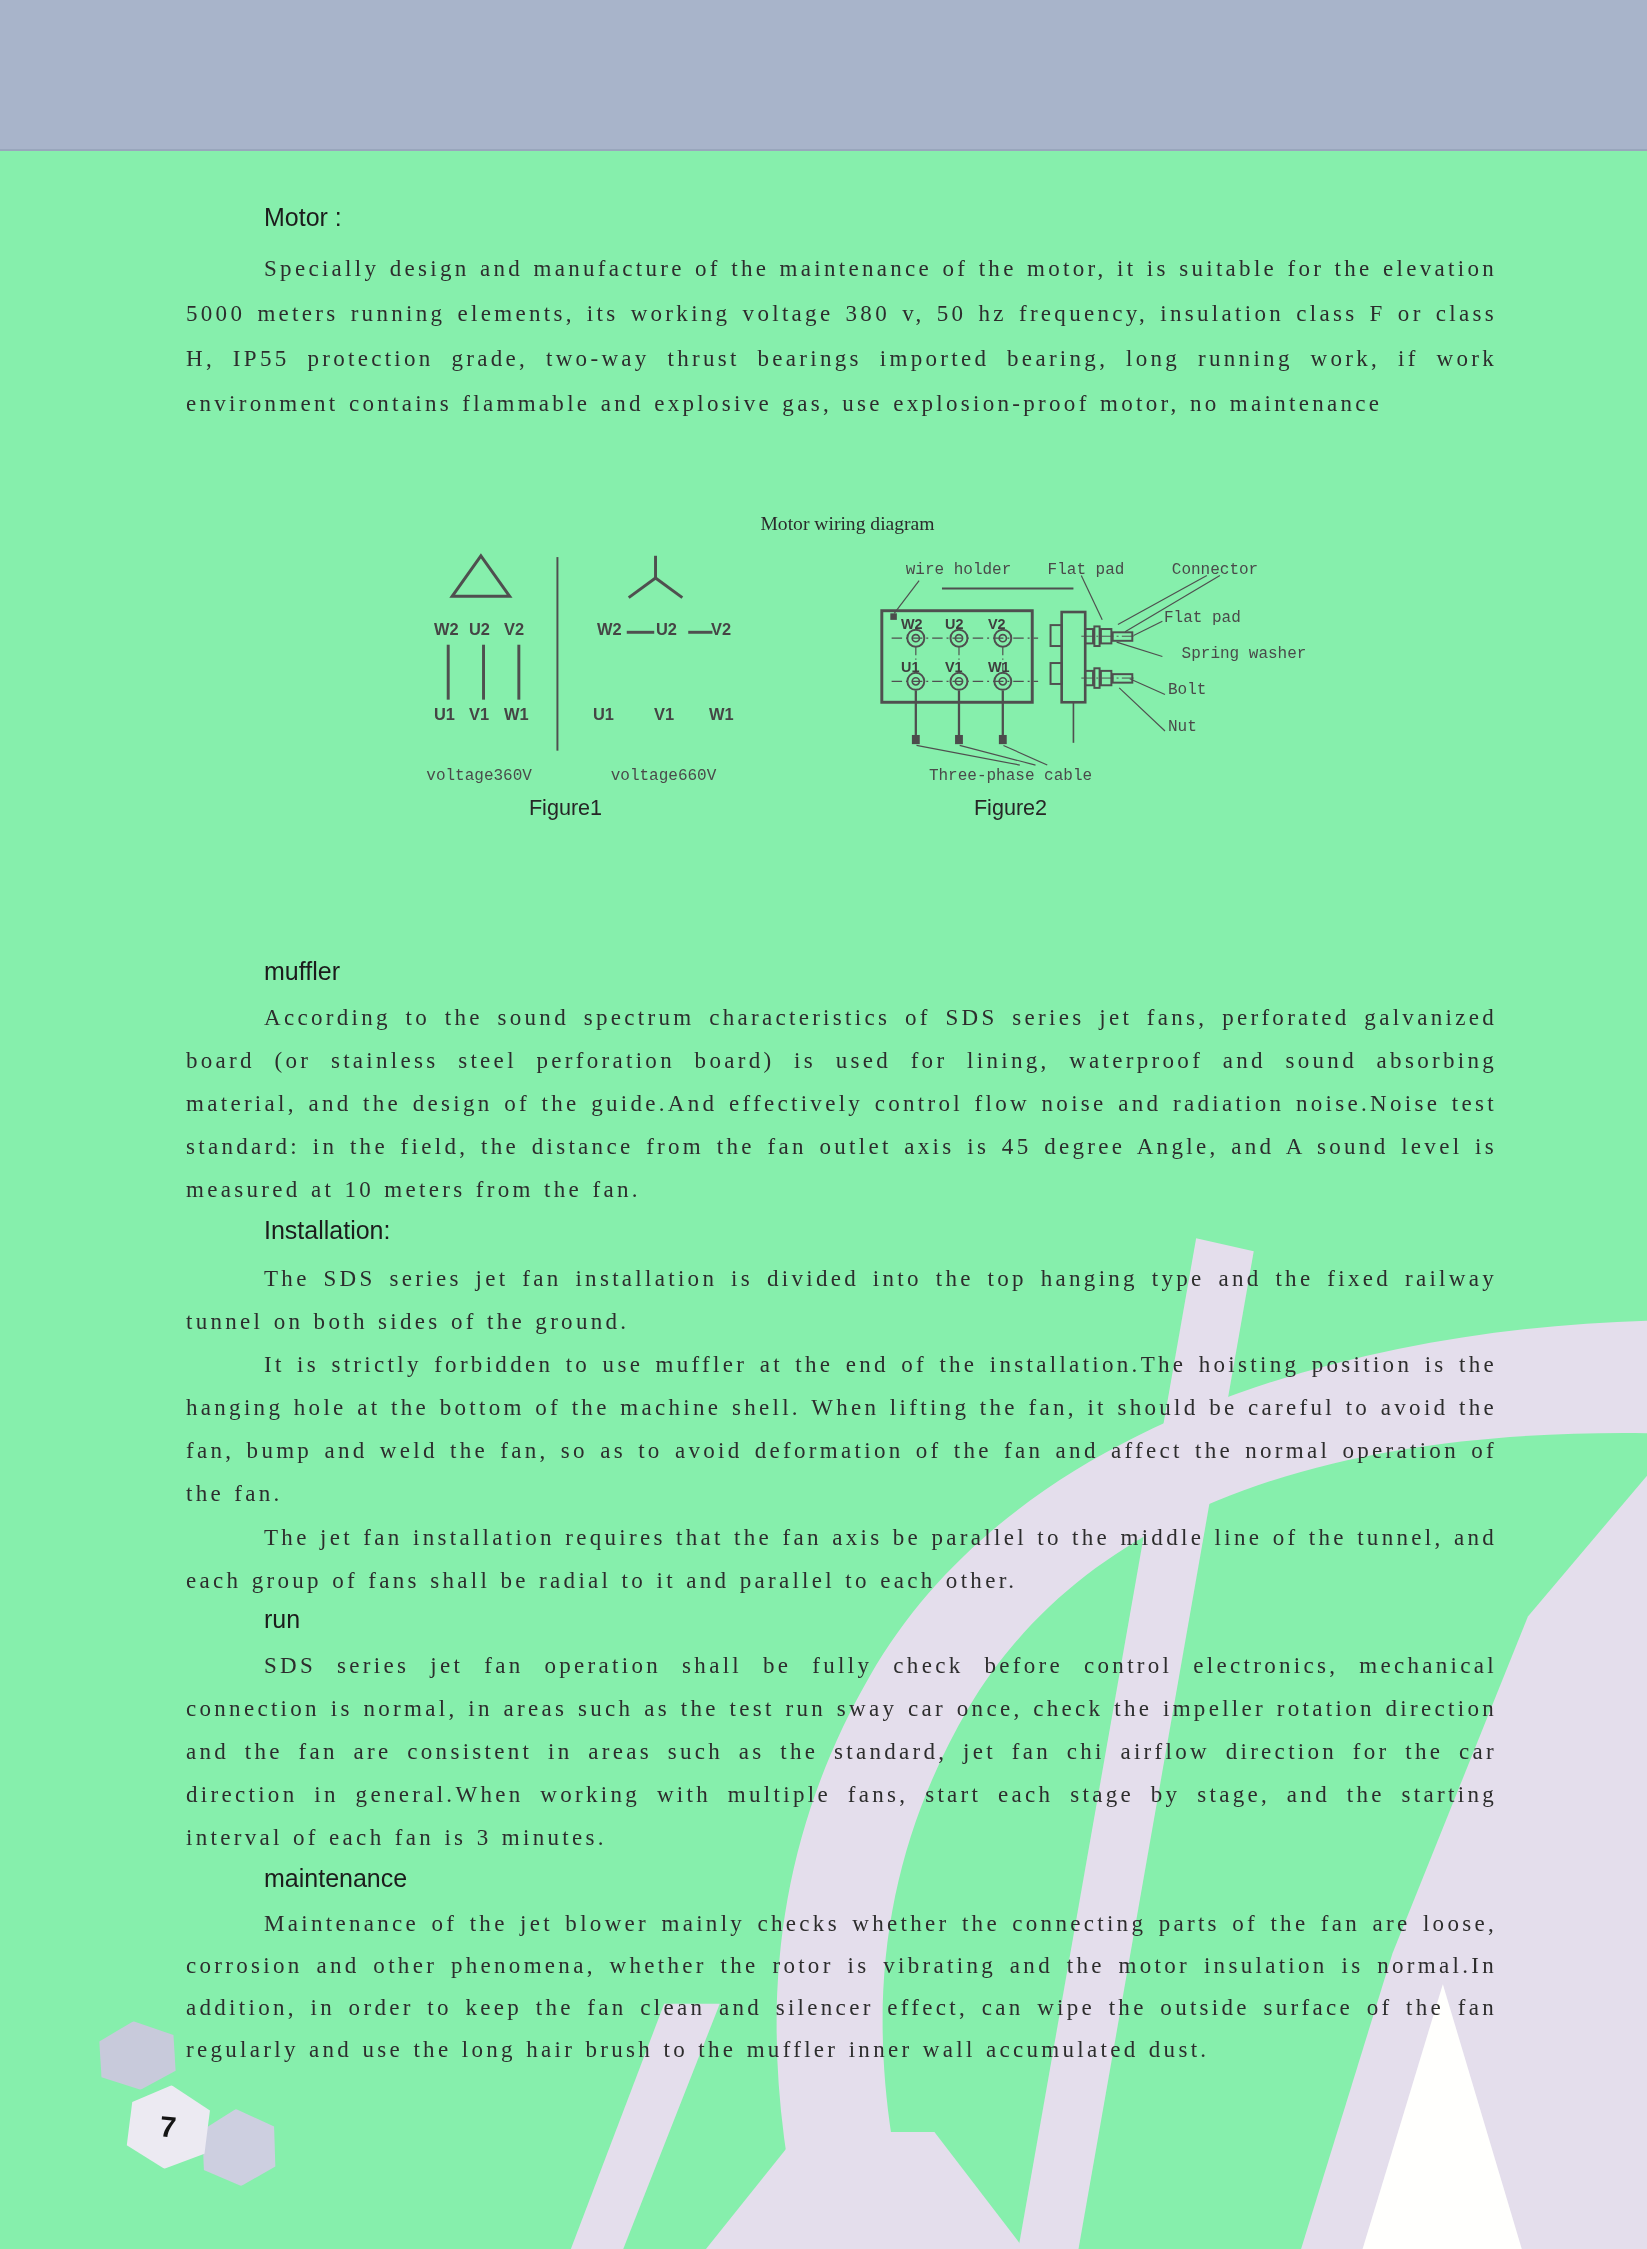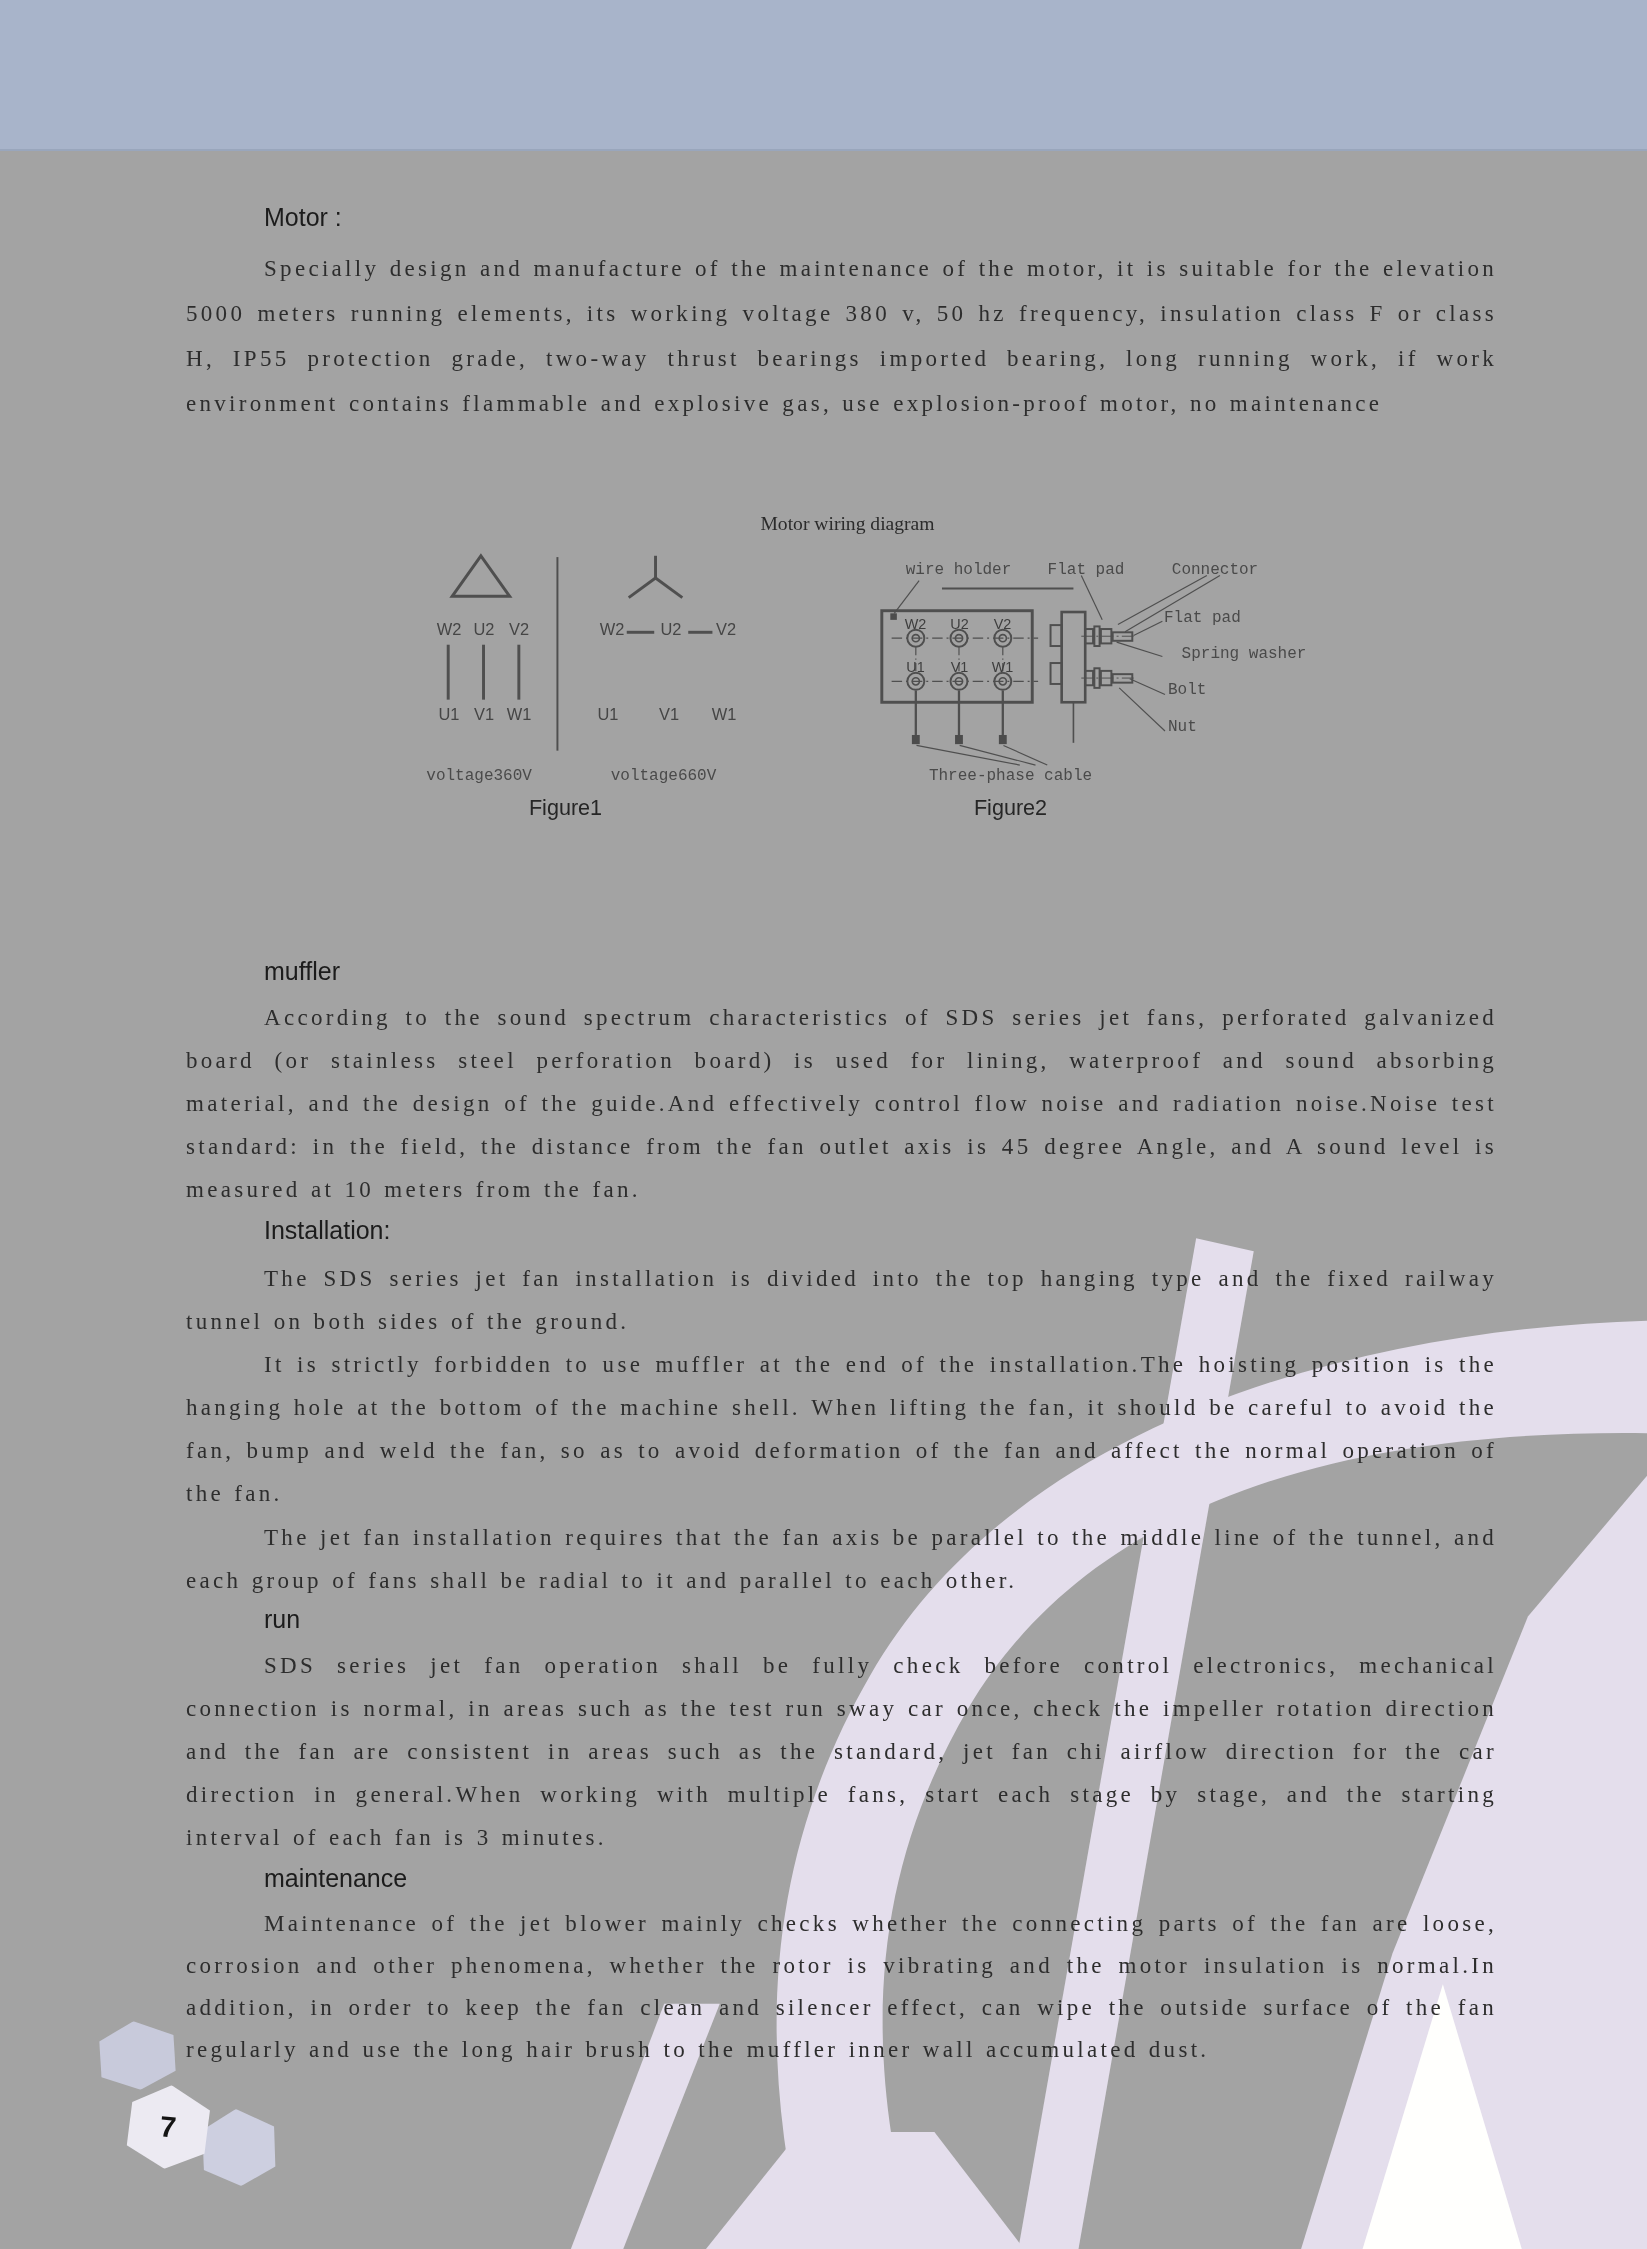--- a/index.html
+++ b/index.html
@@ -1,37 +1,37 @@
 <!DOCTYPE html>
 <html style="font-size:10.5px"><head>
 <meta charset="utf-8">
 <style>
   html,body{margin:0;padding:0;background:#e8e8e8;}
-  .page{position:relative;width:1647px;height:2250px;background:#a3a3a3;overflow:hidden;
+  .page{position:relative;width:1647px;height:2250px;background:#86efac;overflow:hidden;
         font-family:"Liberation Serif",serif;}
   .band{position:absolute;left:0;top:0;width:1647px;height:149px;background:#a8b4ca;
         border-bottom:2px solid #99a6bc;}
   .wm{position:absolute;left:0;top:0;z-index:1;}
   .content{position:absolute;left:0;top:0;width:1647px;height:2250px;z-index:2;}
   .hd{position:absolute;left:264px;margin:0;font-family:"Liberation Sans",sans-serif;
       font-size:25px;font-weight:400;color:#1c1c1c;white-space:nowrap;}
   .para{position:absolute;left:186px;width:1311px;margin:0;
         font-family:"Liberation Serif",serif;font-size:23px;line-height:45px;
         letter-spacing:3.3px;word-spacing:1.3px;color:#2d2d2d;text-align:justify;text-indent:78px;}
   .note{position:absolute;left:291px;top:843px;width:1097px;margin:0;
         font-family:"Liberation Mono",monospace;font-size:17.7px;line-height:34px;
         letter-spacing:2px;color:#383838;text-align:justify;}
   .diagram{position:absolute;left:389px;top:510px;width:949px;height:327px;}
   .dtitle{position:absolute;left:334px;top:2.6px;width:249px;text-align:center;
           font-family:Liberation Serif, serif;font-size:19.6px;color:#2b2b2b;white-space:nowrap;}
   .dsvg{position:absolute;left:0;top:0;}
   .dlabel{position:absolute;font-family:"Liberation Mono",monospace;font-size:16px;
           color:#4a4a4a;white-space:nowrap;text-align:center;}
-  .dterm{position:absolute;width:30px;text-align:center;font-family:"Liberation Sans",sans-serif;
-         font-size:16.4px;font-weight:400;color:#454545;white-space:nowrap;}
+  .dterm{position:absolute;width:30px;font-family:"Liberation Sans",sans-serif;
+         font-size:16.4px;font-weight:700;color:#454545;white-space:nowrap;}
   .dterm.sm{font-size:14.4px;color:#3e3e3e;width:29px;}
   .dcap{position:absolute;width:137px;text-align:center;font-family:"Liberation Sans",sans-serif;
         font-size:21.6px;color:#262626;white-space:nowrap;}
   .hex{position:absolute;clip-path:polygon(50% 0%,98% 26%,96% 78%,50% 100%,3% 76%,5% 24%);}
   .hex1{left:97px;top:2021px;width:80px;height:69px;background:#c8cadb;transform:rotate(-6deg);}
   .hex2{left:126px;top:2085px;width:84px;height:84px;background:#eceaf2;transform:rotate(5deg);
         display:flex;align-items:center;justify-content:center;z-index:3;}
   .hex3{left:200px;top:2109px;width:77px;height:77px;background:#cdcfe0;transform:rotate(-4deg);}
   .pgnum{font-family:"Liberation Sans",sans-serif;font-size:29.4px;font-weight:700;color:#141414;}
   svg line,svg path.s,svg rect.s,svg circle.s{stroke:#4f4f4f;fill:none;}

